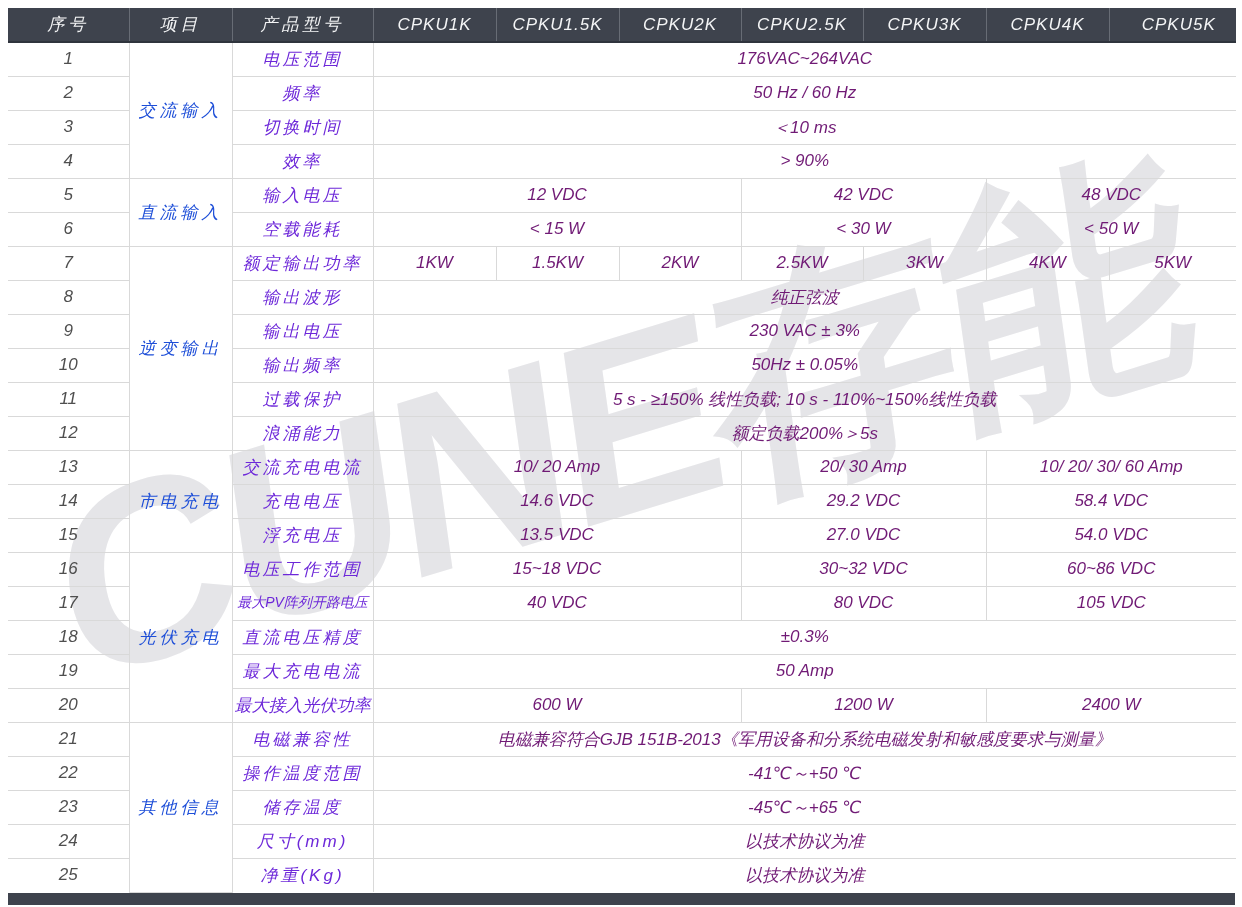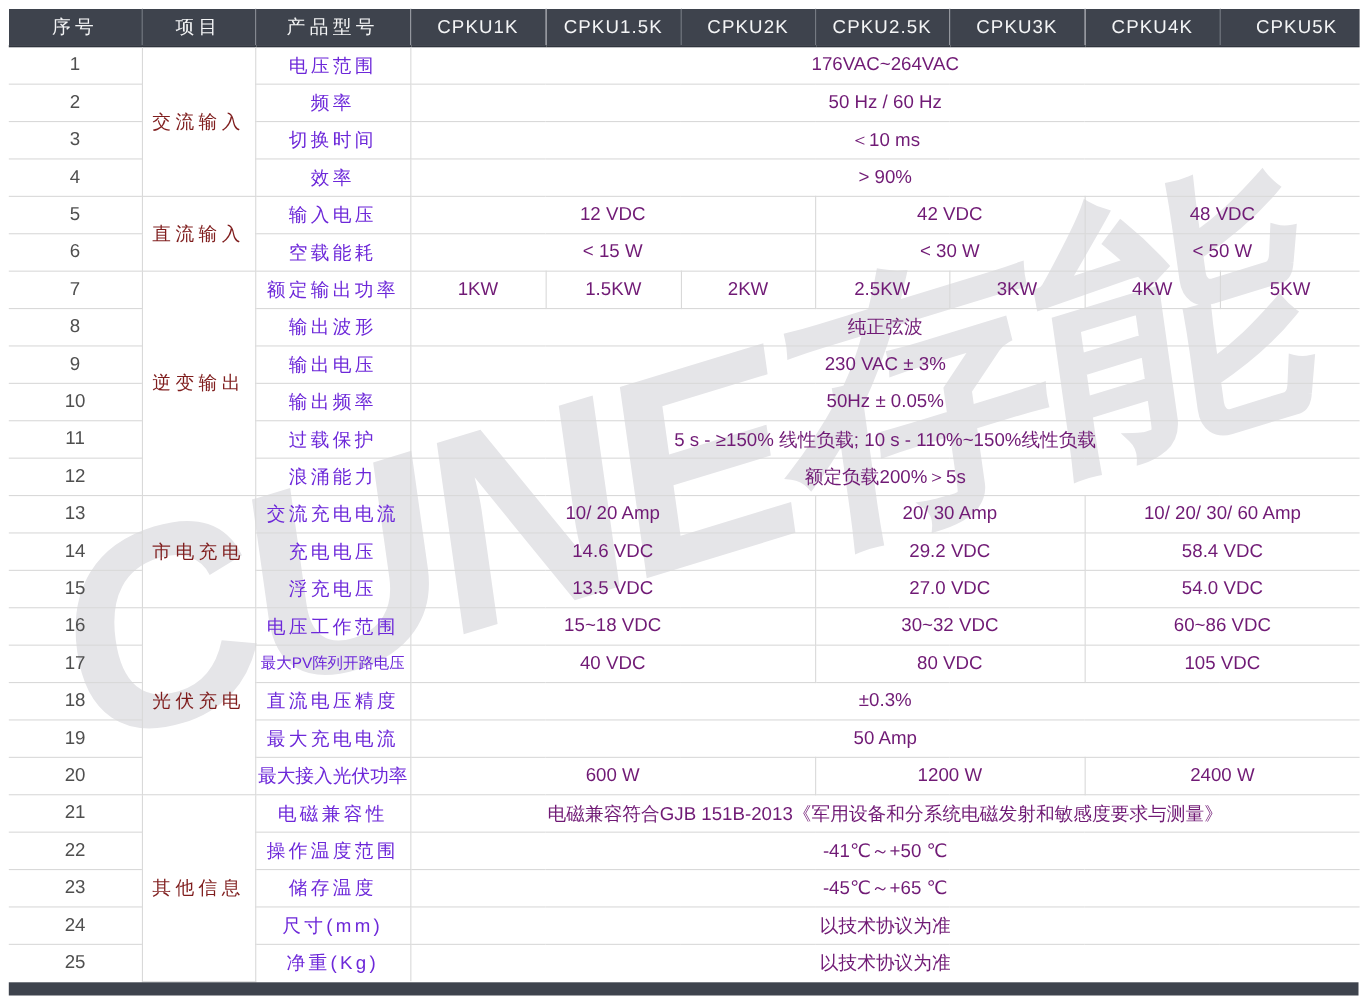--- a/index.html
+++ b/index.html
@@ -13,42 +13,42 @@
     text-align:center;font-size:252px;line-height:1;font-weight:bold;
     color:var(--watermark,#e5e5e8);
     transform:rotate(-17deg) skewX(-9deg);
     letter-spacing:-8px;white-space:nowrap;user-select:none;pointer-events:none;
   }
   .frame{position:absolute;left:8px;top:8px;width:1227px;z-index:1;}
   table{
     border-collapse:collapse;table-layout:fixed;width:1227px;
     background:transparent;
   }
-  tr{height:34px;}
+  tr{height:34px;font-style:italic;}
   th{
     background:var(--header-bg,#3e434d);
     color:var(--header-text,#f4f5f6);
     font-weight:normal;font-size:17px;letter-spacing:1px;
     border-right:1px solid var(--header-divider,#676c75);
     border-bottom:2px solid #2f343d;
     padding:0;white-space:nowrap;overflow:hidden;
   }
   th.cjk{letter-spacing:4px;}
   th:last-child{border-right:none;padding-left:12px;}
   td{
     border:1px solid var(--border,#d9d9d9);
     text-align:center;vertical-align:middle;
     font-size:17px;color:var(--text,#595959);
     padding:0 2px;background:transparent;white-space:nowrap;overflow:hidden;
   }
   td:first-child{border-left:none;}
   td:last-child{border-right:none;}
   tr:last-child td{border-bottom:none;}
   td.no{color:#4f4f4f;}
-  td.grp{letter-spacing:4px;color:#7f1d1d;}
+  td.grp{letter-spacing:4px;color:#1d4ed8;}
   td.lbl{letter-spacing:3px;color:#6d28d9;}
   td.lbl.dense{letter-spacing:0;font-size:17px;}
   td.lbl.denser{letter-spacing:0;font-size:14px;}
   td.val{color:#701a75;}
   .footer-bar{
     width:1227px;height:12px;background:var(--header-bg,#3e434d);
   }
 </style>
 </head>
 <body>

